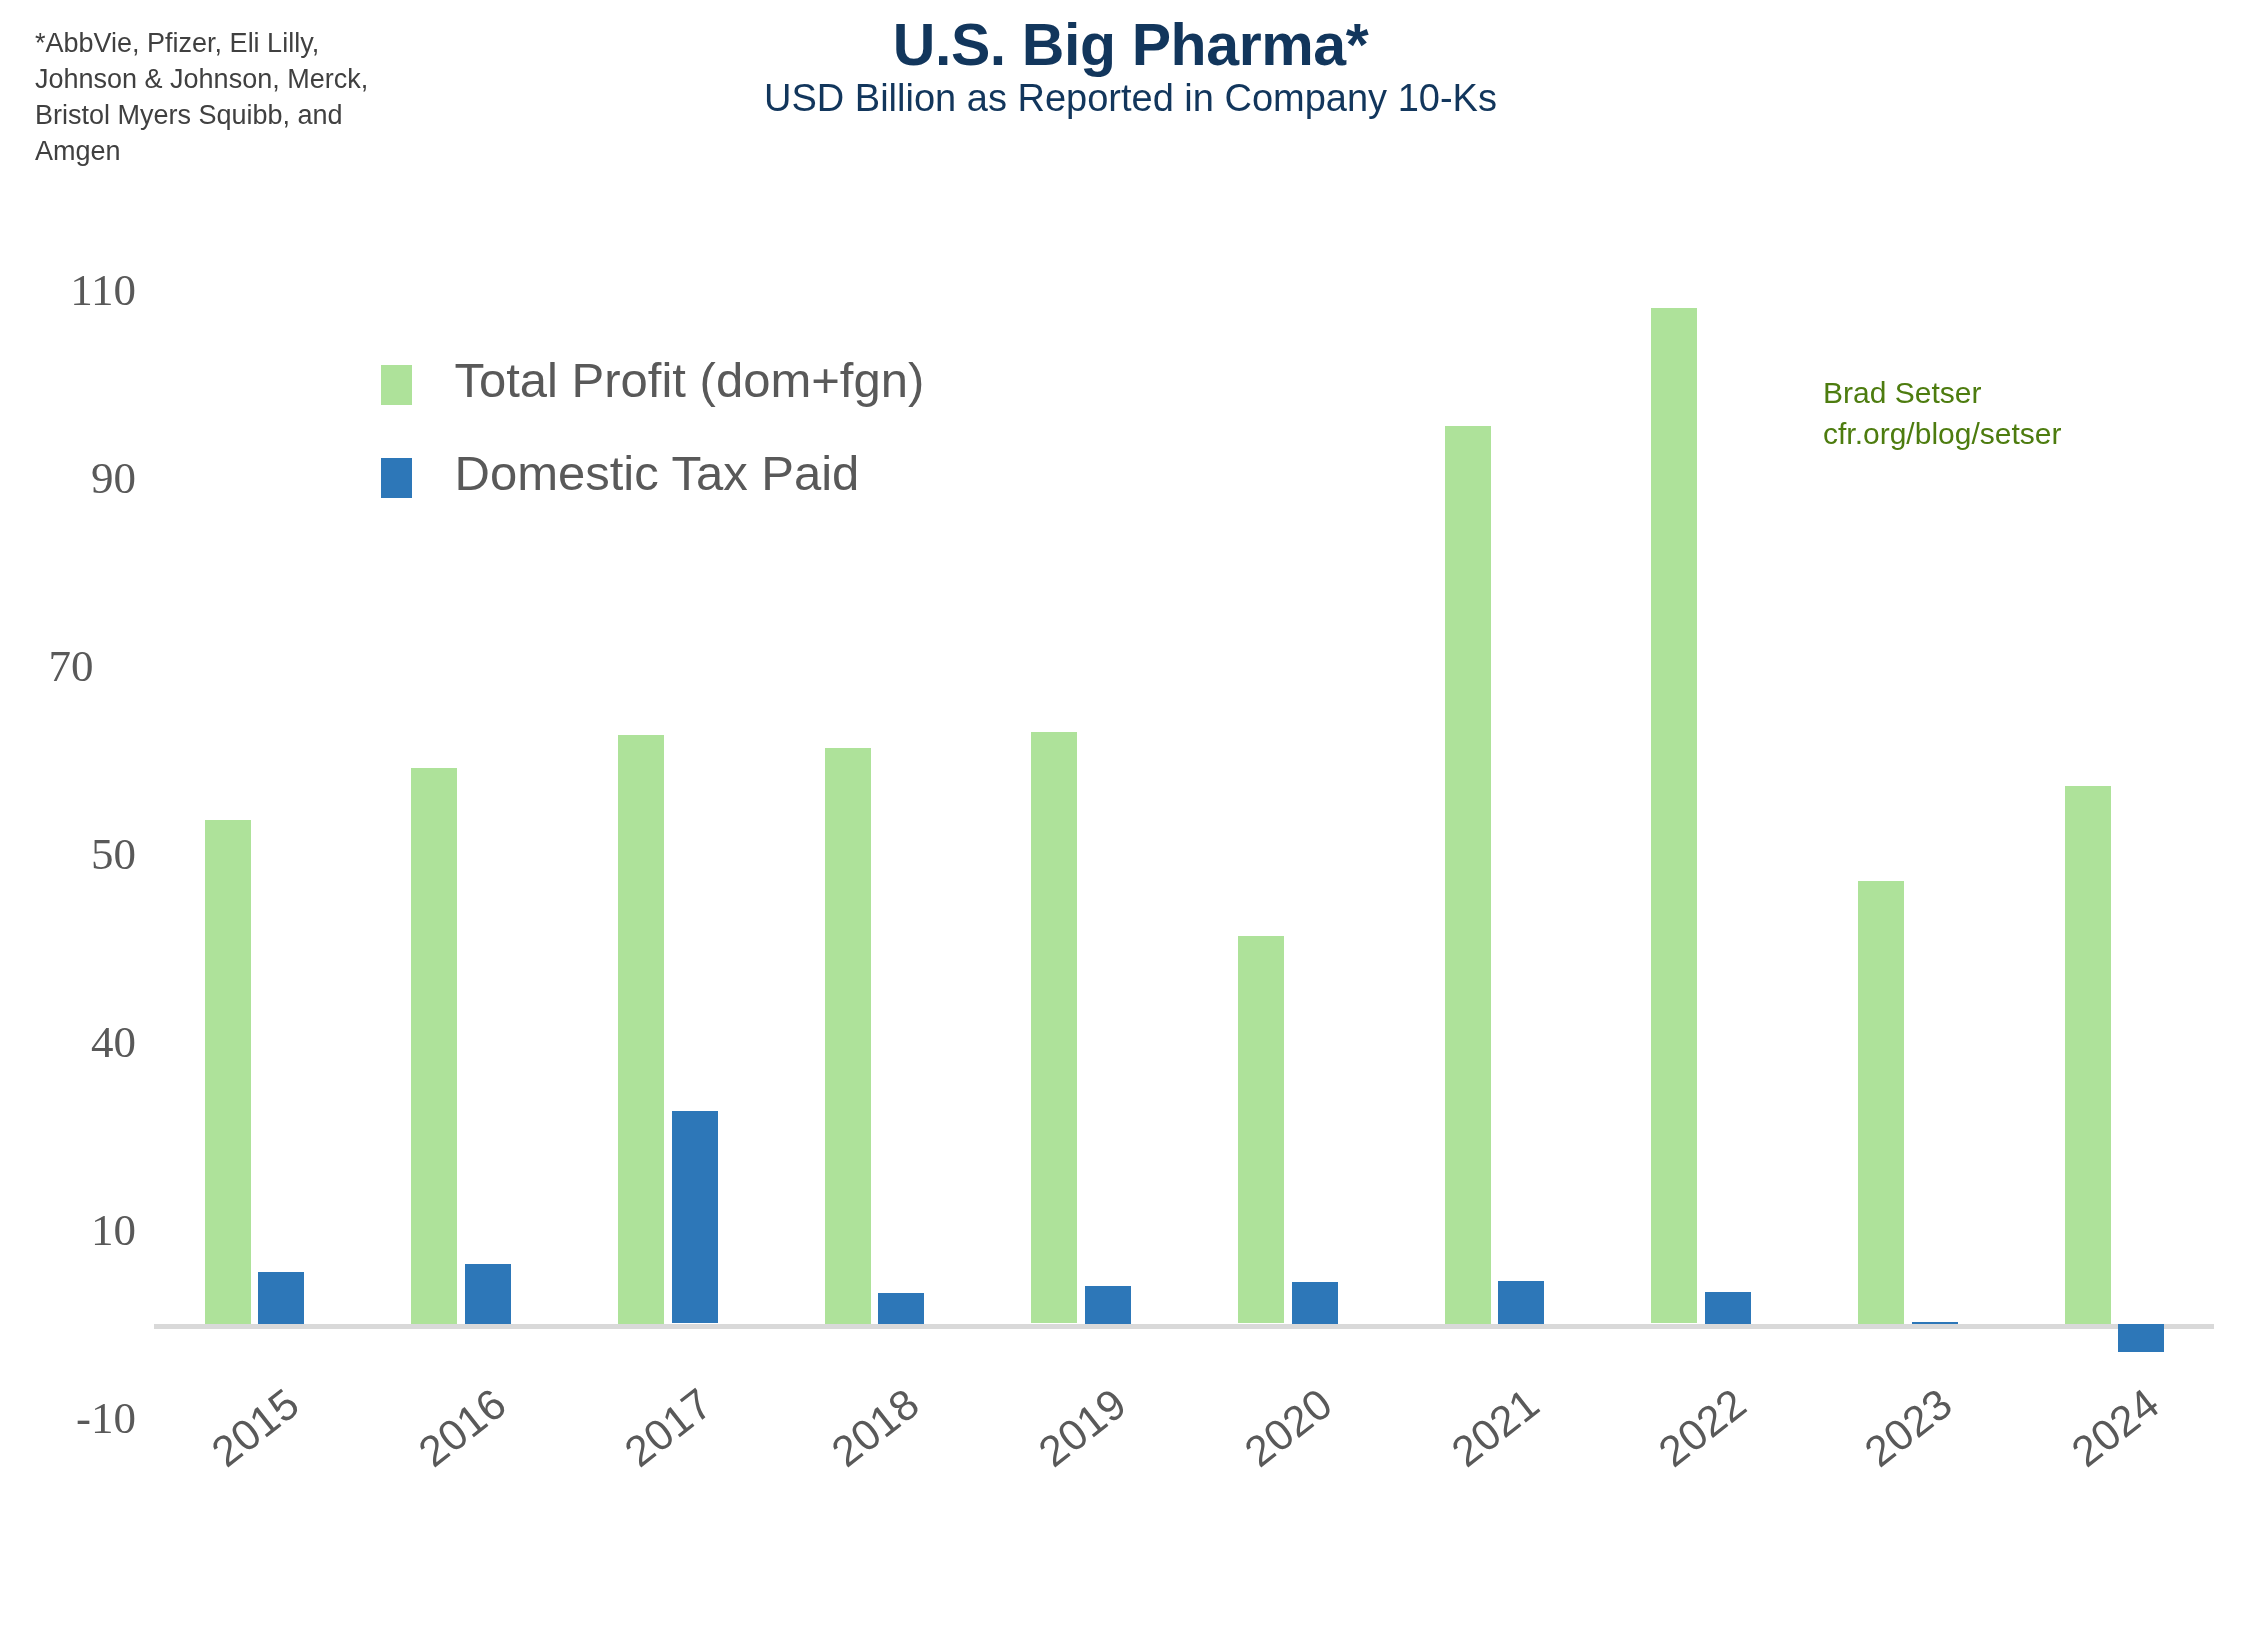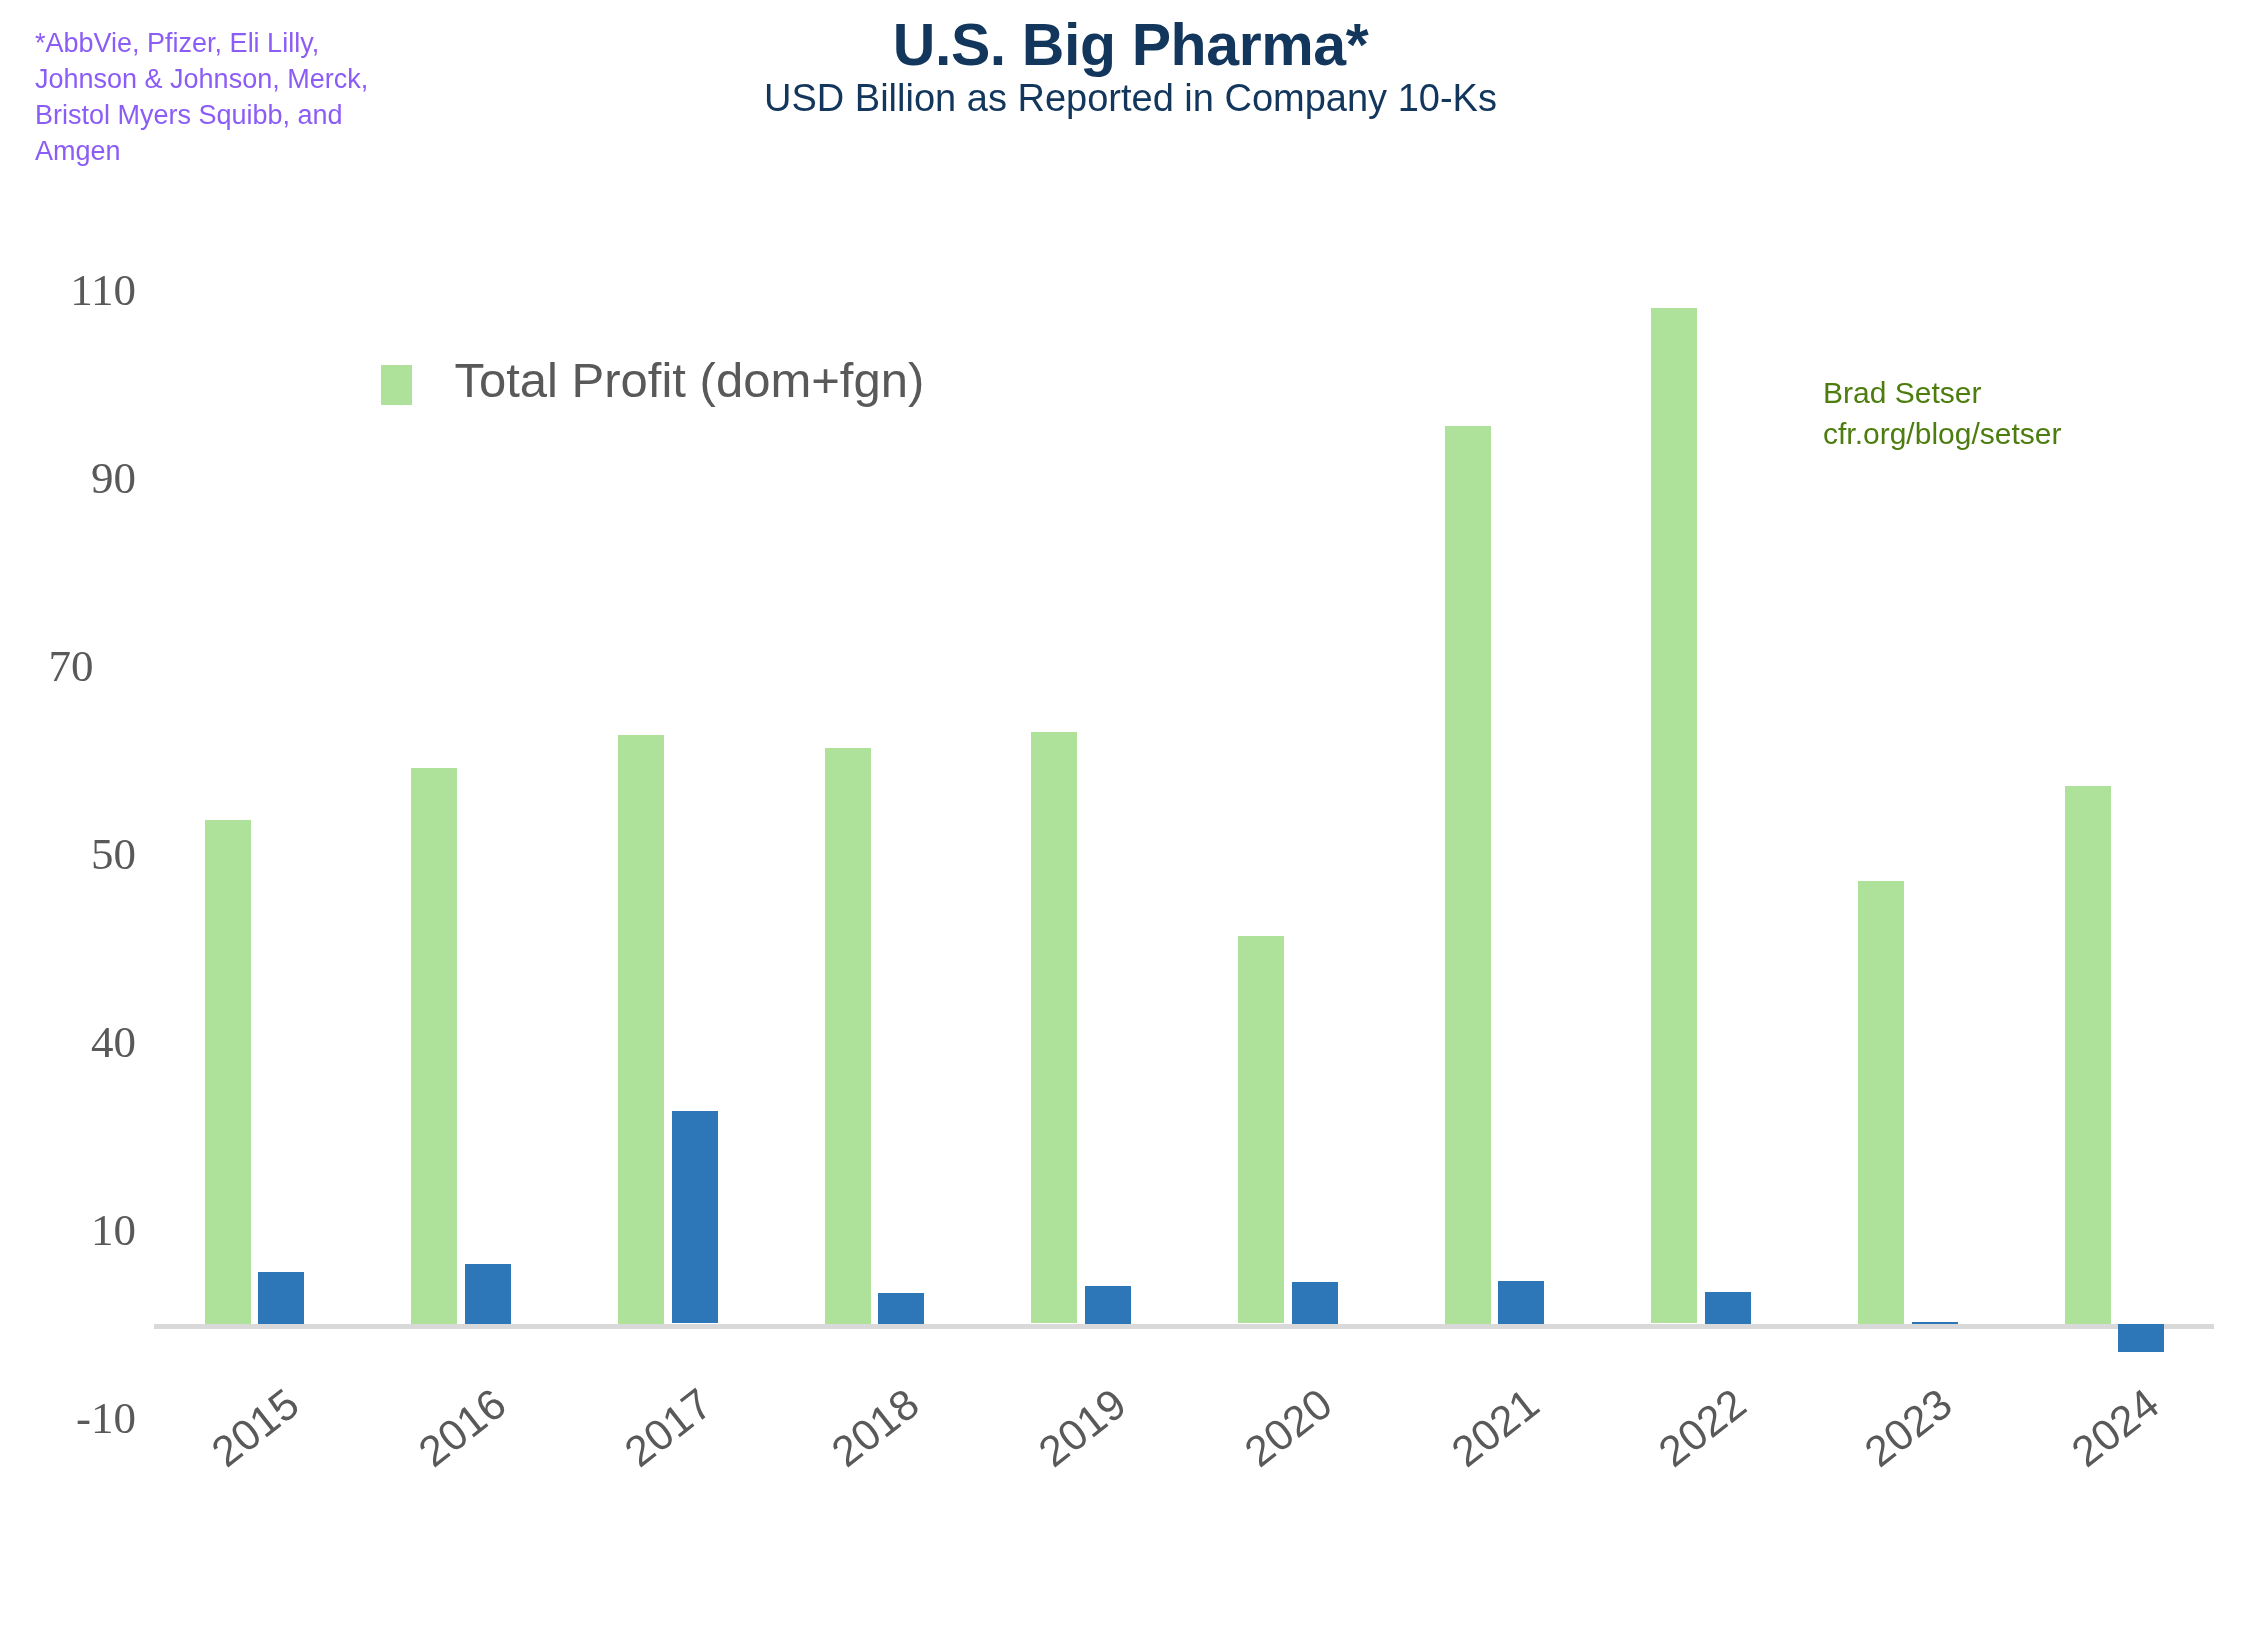--- a/index.html
+++ b/index.html
@@ -17,21 +17,21 @@
   }
 
   
   #footnote {
     position: absolute;
     left: 35px;
     top: 26px;
     width: 434px;
     font-size: 27px;
     line-height: 1.33;
-    color: #8b5cf6;
+    color: #404040;
     white-space: pre-line;
   }
 
   
   #title-block {
     position: absolute;
     left: 0;
     top: 16px;
     width: 2261px;
     text-align: center;
@@ -210,14 +210,18 @@
       <div class="xtick" style="left: 1815px; top: 1379px; width: 116px;">2023</div>
       <div class="xtick" style="left: 2022px; top: 1379px; width: 116px;">2024</div>
     </div>
 </div>
 
 <div id="legend">
   <div class="legend-row">
     <span class="legend-swatch profit"></span>
     <span class="legend-label">Total Profit (dom+fgn)</span>
   </div>
+  <div class="legend-row">
+    <span class="legend-swatch tax"></span>
+    <span class="legend-label">Domestic Tax Paid</span>
+  </div>
 </div>
 
 
 </body></html>

